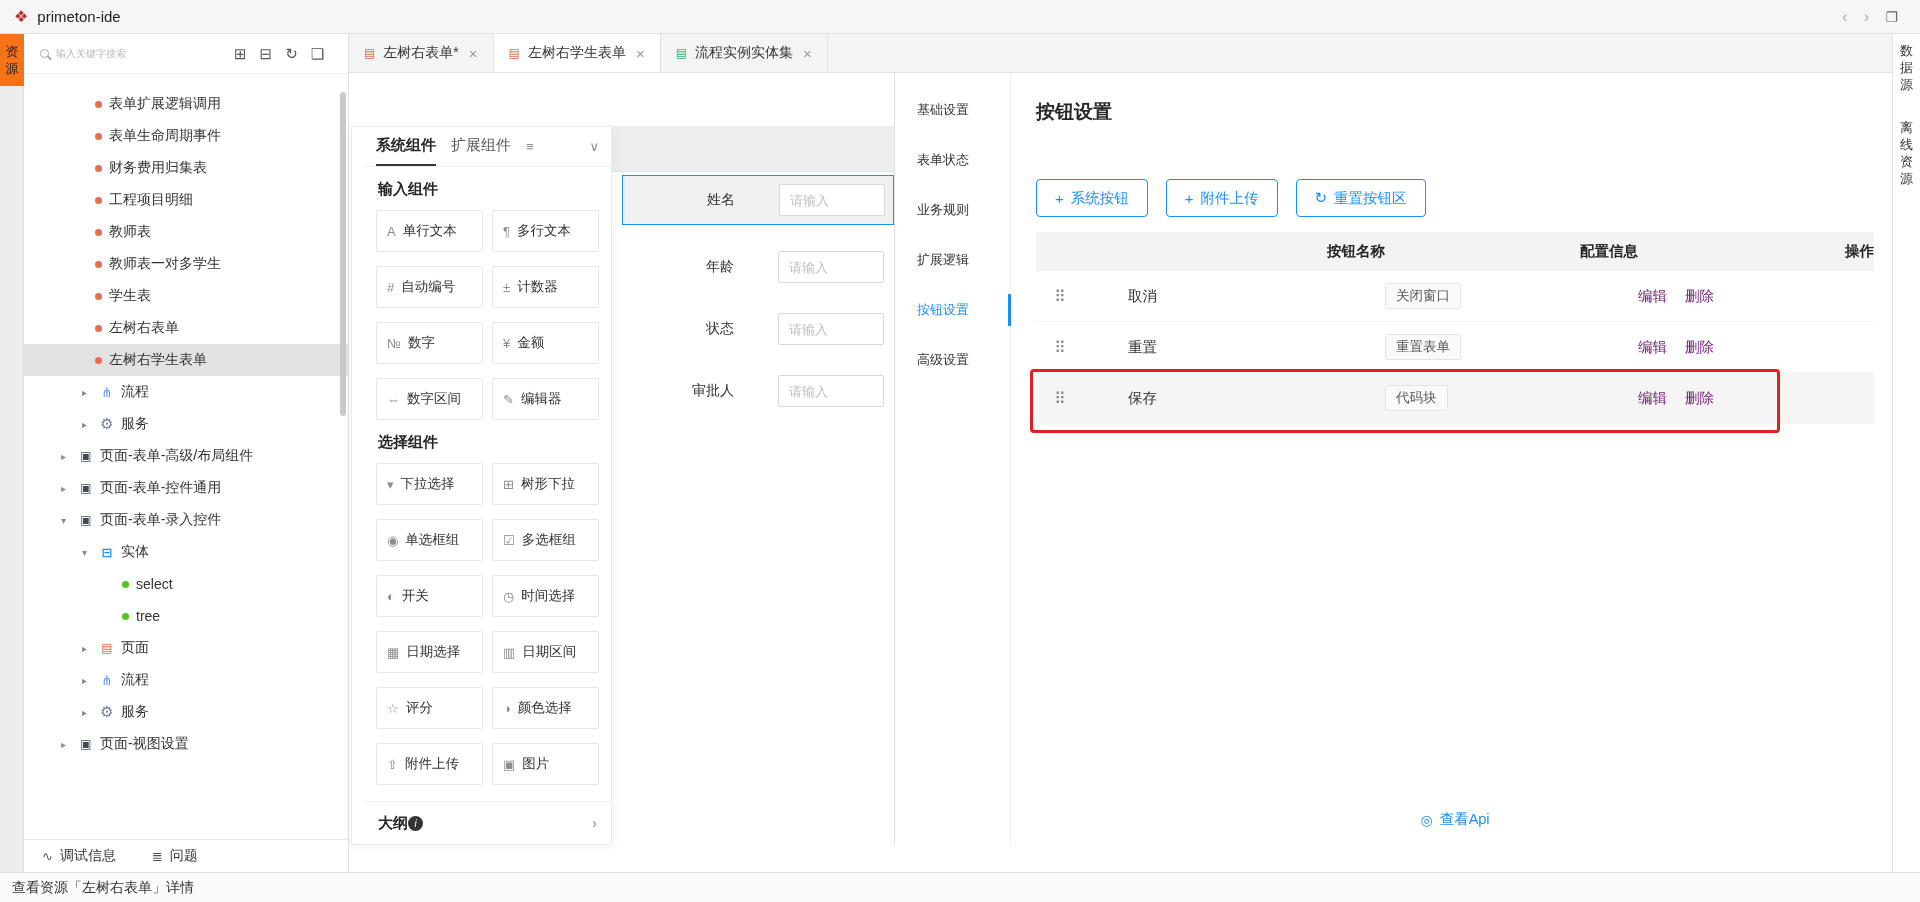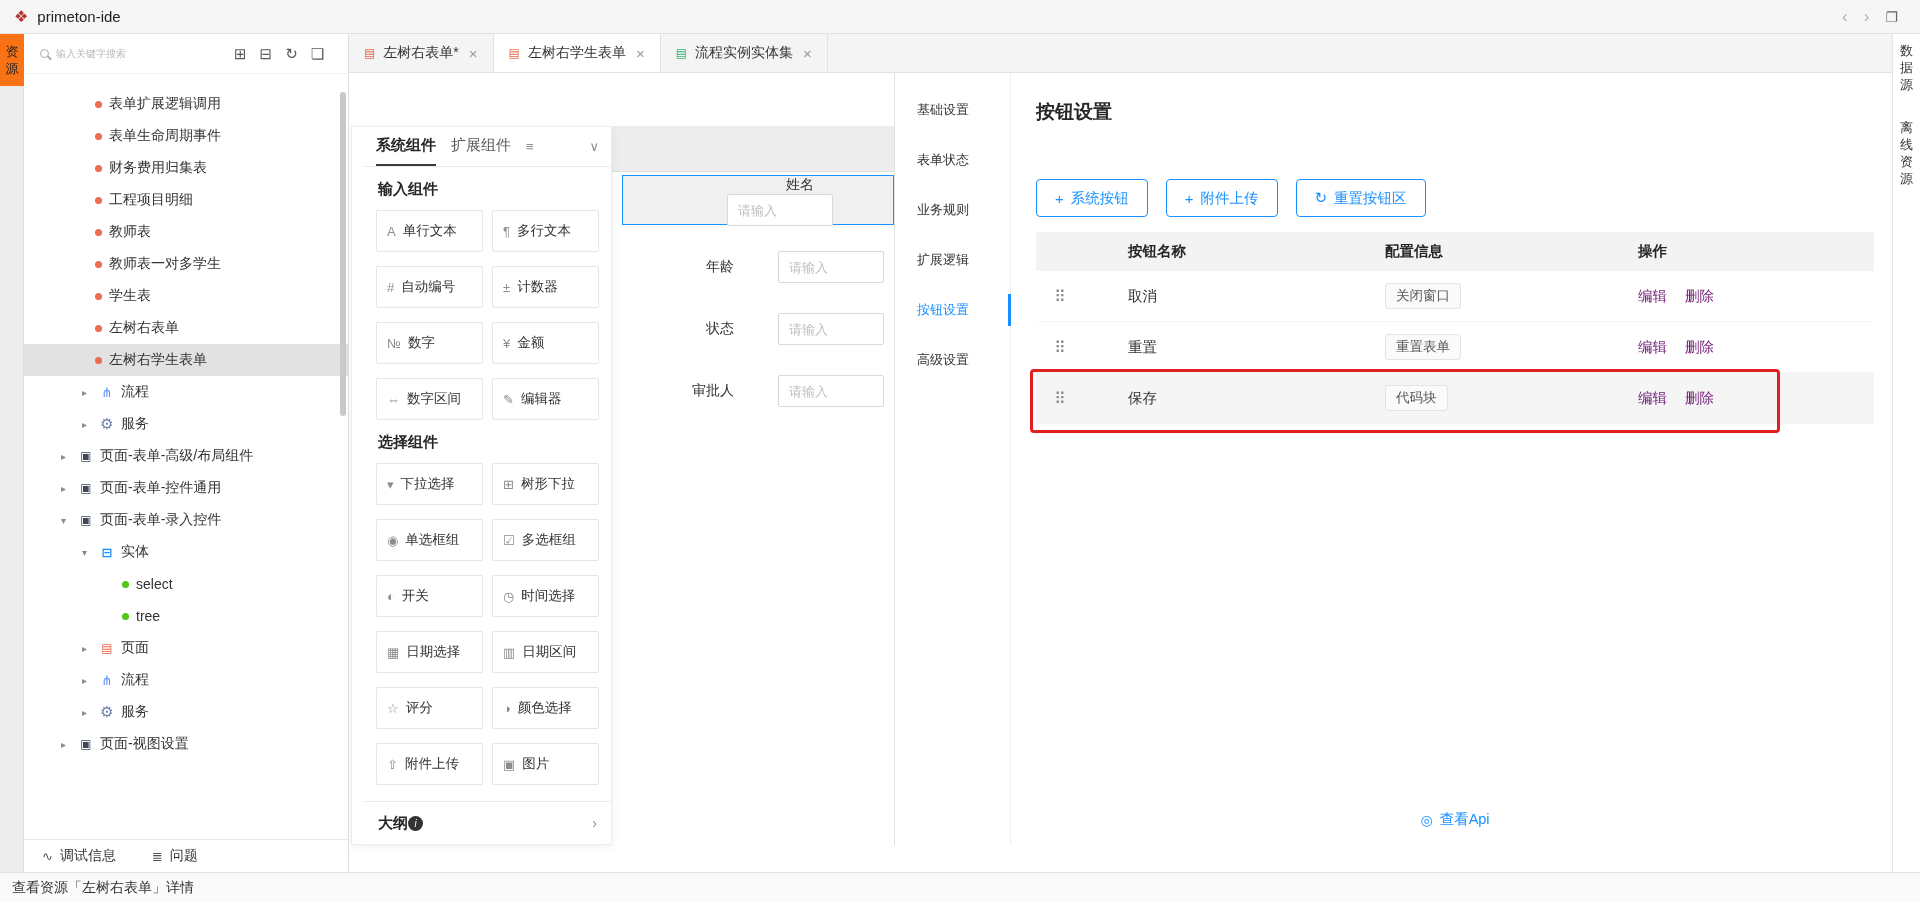--- a/index.html
+++ b/index.html
@@ -95,42 +95,42 @@
 
   
   .form-area { position:absolute; left:612px; top:126px; width:282px; height:719px; overflow:hidden; }
   .form-header { height:46px; background:#ededed; border-bottom:1px solid #e0e0e0; }
   .f-row { display:flex; align-items:center; height:40px; margin-top:22px; }
   .f-label { width:122px; text-align:right; font-size:14px; color:#333; flex:none; }
   .f-input { margin-left:44px; width:106px; height:32px; border:1px solid #d9d9d9; border-radius:2px;
     padding:0 10px; font-size:13px; outline:none; font-family:inherit; color:#333; background:#fff; flex:none; }
   .f-input::placeholder { color:#bfbfbf; }
   .f-row.active { margin:3px 0 0 10px; width:272px; height:50px; background:#f0f0f0;
-    border:1px solid #1890ff;flex-direction:column; }
+    border:1px solid #1890ff; }
   .f-row.active .f-label { width:112px; }
 
   
   .drawer { position:absolute; left:894px; top:73px; width:998px; height:772px; background:#fff;
     border-left:1px solid #e0e0e0; display:flex; z-index:5; }
   .d-nav { width:116px; flex:none; border-right:1px solid #efefef; padding-top:12px; }
   .d-nav-item { height:50px; display:flex; align-items:center; padding-left:22px; font-size:13px;
     color:#333; position:relative; cursor:pointer; }
   .d-nav-item.active { color:#1890ff; }
   .d-nav-item.active::after { content:""; position:absolute; right:-1px; top:9px; bottom:9px; width:3px;
     background:#1890ff; }
   .d-main { flex:1; position:relative; padding:18px 19px 0 25px; }
   .d-title { font-size:19px; color:#262626; font-weight:600; margin-top:8px; }
   .d-actions { display:flex; gap:18px; margin-top:54px; }
   .btn-outline { height:38px; display:flex; align-items:center; gap:7px; padding:0 18px;
     border:1px solid #1890ff; color:#1890ff; border-radius:4px; font-size:14.5px; background:#fff; cursor:pointer; }
   .b-ic { font-size:15px; }
 
   .d-table { margin-top:15px; width:838px; position:relative; font-size:14.5px; }
   .t-head, .t-row { display:grid; grid-template-columns:92px 257px 253px 1fr; align-items:center; }
-  .t-head { height:39px; background:#f3f3f3; font-weight:700; color:#262626; }
+  .t-head { height:39px; background:#f3f3f3; font-weight:700; color:#262626;text-align:right; }
   .t-row { height:51px; border-bottom:1px solid #f5f5f5; position:relative; color:#333; }
   .t-row.annotated { background:#f5f5f5; }
   .t-row.annotated::after { content:""; position:absolute; left:-6px; top:-4px; width:744px;
     height:calc(100% + 8px); border:3px solid #e01f1f; border-radius:4px; pointer-events:none; z-index:3; }
   .drag { padding-left:18px; color:#8c8c8c; font-size:16px; cursor:grab; }
   .cfg-cell { justify-self:start; }
   .tag { display:inline-block; background:#fafafa; border:1px solid #e4e4e4; color:#595959;
     font-size:13.5px; padding:3px 10px; border-radius:3px; }
   .ops { display:flex; gap:18px; }
   .link { color:#701a75; cursor:pointer; }

